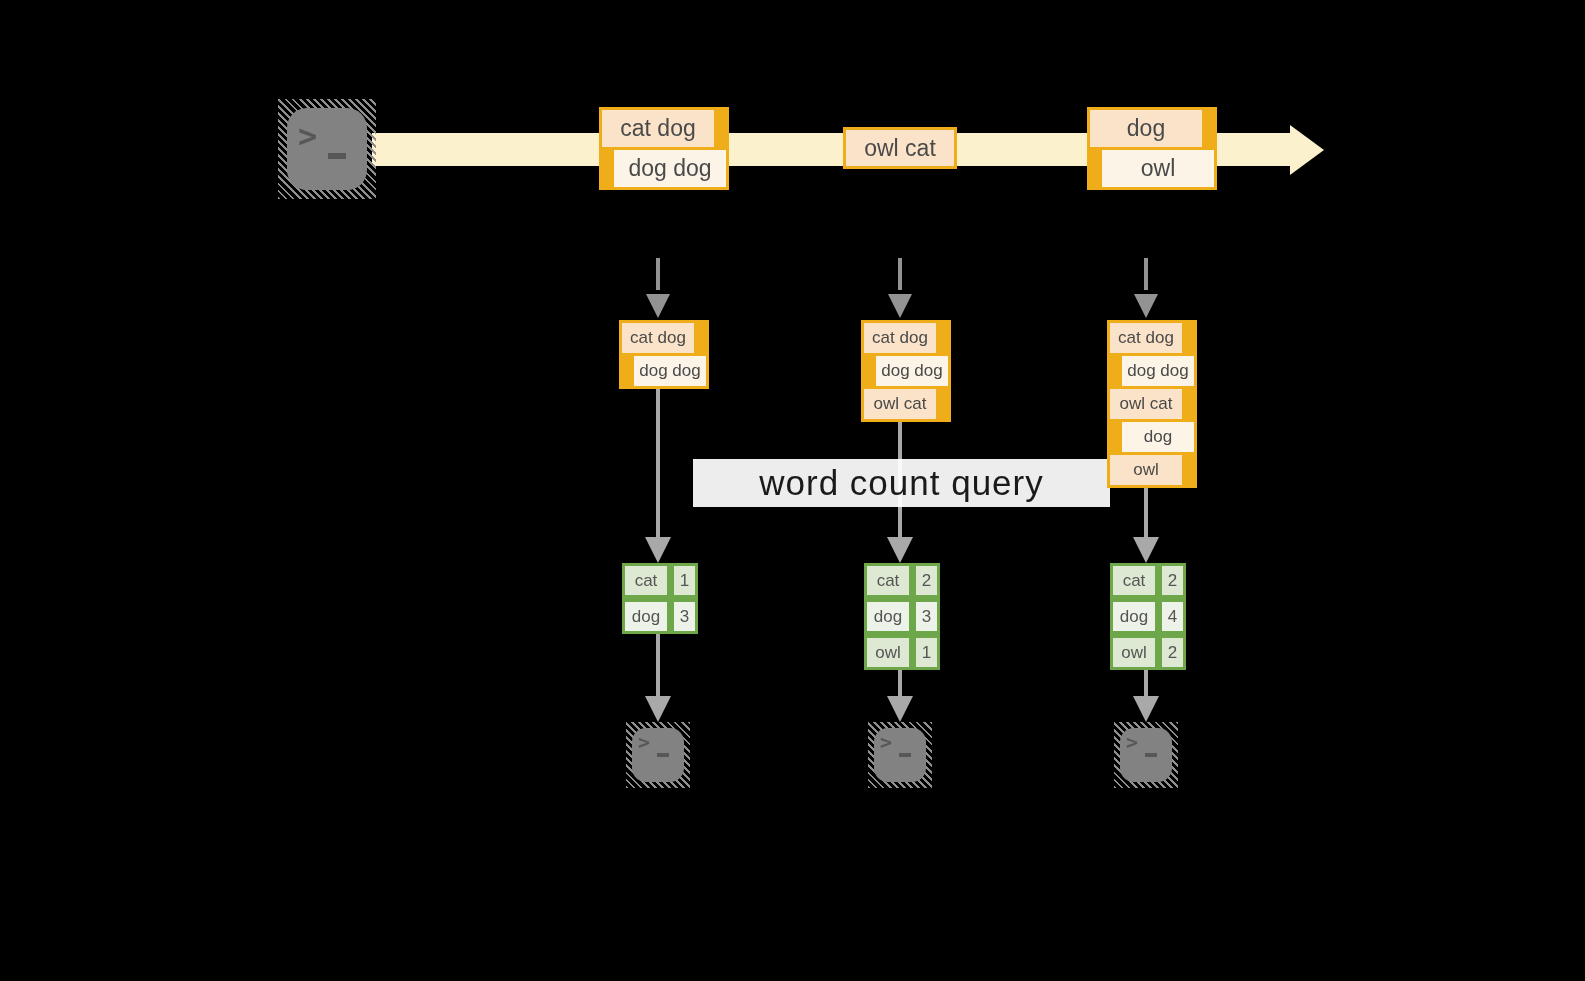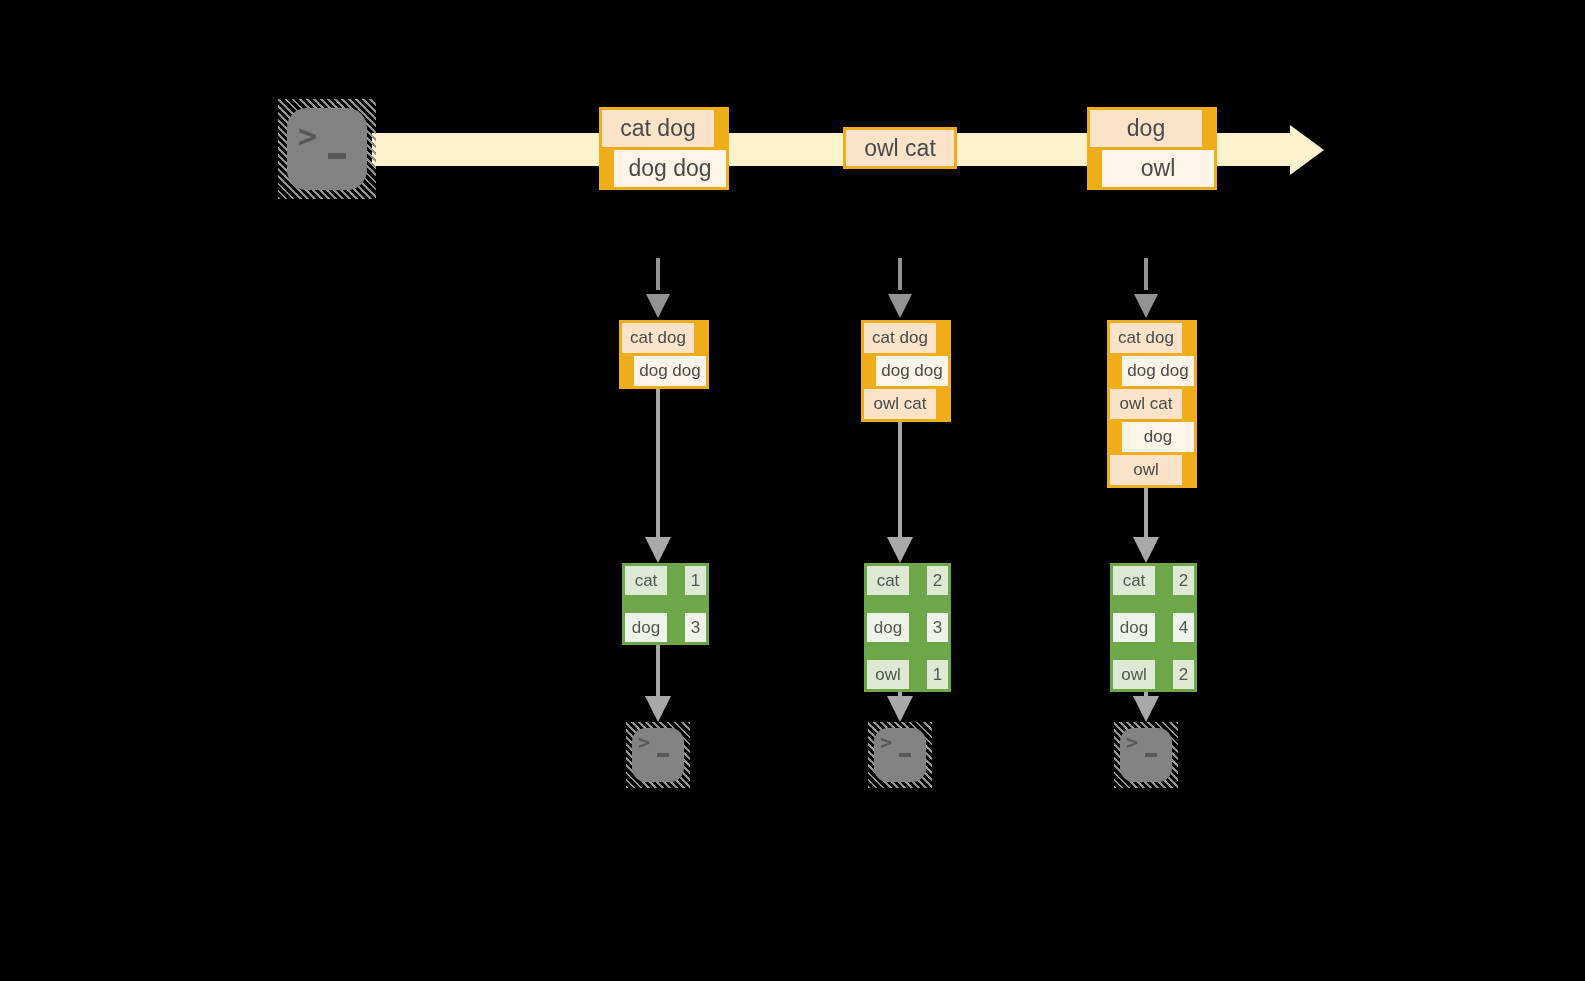--- a/index.html
+++ b/index.html
@@ -70,21 +70,21 @@
   .vline{position:absolute;left:calc(var(--cx) - 2px);width:4px;background:var(--arrow);z-index:1;}
   .vhead{position:absolute;left:calc(var(--cx) - 13px);width:0;height:0;z-index:1;
     border-left:13px solid transparent;border-right:13px solid transparent;border-top:26px solid var(--arrow);}
   .ln1.c1{top:389px;height:148px;} .ln1.c2{top:422px;height:115px;} .ln1.c3{top:488px;height:49px;}
   .vh1{top:537px;}
   .ln2.c1{top:630px;height:66px;} .ln2.c2{top:662px;height:34px;} .ln2.c3{top:662px;height:34px;}
   .vh2{top:696px;}
 
   
   .gtable{position:absolute;left:calc(var(--cx) - 36px);top:563px;z-index:3;
-    display:grid;grid-template-columns:42px 21px;gap:18px;border:3px solid var(--green);background:var(--green);}
+    display:grid;grid-template-columns:42px 21px;gap:7px;border:3px solid var(--green);background:var(--green);}
   .gtable .cell{height:29px;line-height:29px;text-align:center;font-size:17px;color:#555;}
   .g-dark{background:var(--gfill-dark);}
   .g-light{background:var(--gfill-light);}
 
   
   .banner{position:absolute;left:693px;top:459px;width:417px;height:48px;z-index:2;
     background:rgba(255,255,255,0.93);display:flex;align-items:center;justify-content:center;
     font-size:35px;font-weight:300;color:#1a1a1a;letter-spacing:1px;}
 </style>
 </head>
@@ -139,20 +139,21 @@
     <div class="row f-dark">owl</div>
   </div>
 
   <div class="vline ln1 c1"></div>
   <div class="vhead vh1 c1"></div>
   <div class="vline ln1 c2"></div>
   <div class="vhead vh1 c2"></div>
   <div class="vline ln1 c3"></div>
   <div class="vhead vh1 c3"></div>
 
+  <div class="banner">word count query</div>
 
   <div class="gtable c1">
     <div class="cell g-dark">cat</div>
     <div class="cell g-dark">1</div>
     <div class="cell g-light">dog</div>
     <div class="cell g-light">3</div>
   </div>
   <div class="gtable c2">
     <div class="cell g-dark">cat</div>
     <div class="cell g-dark">2</div>

